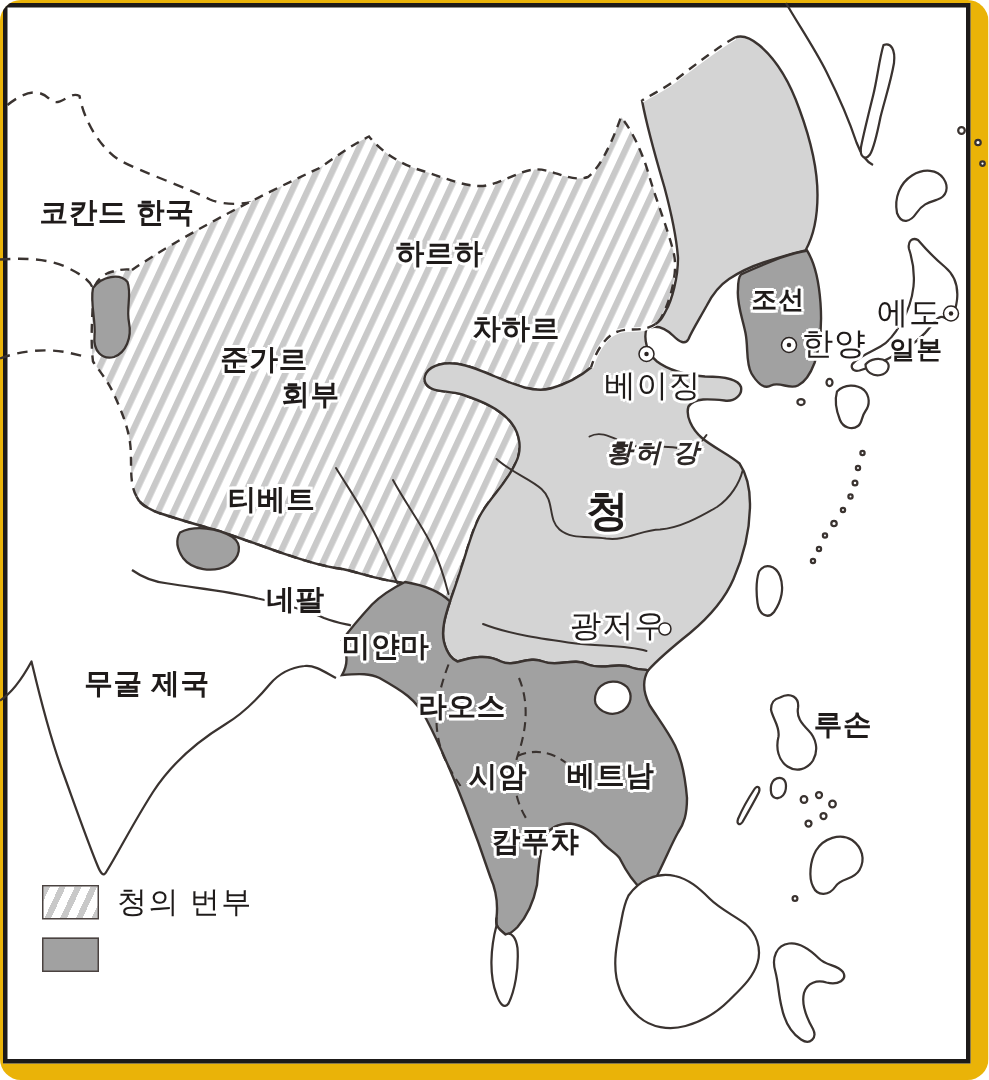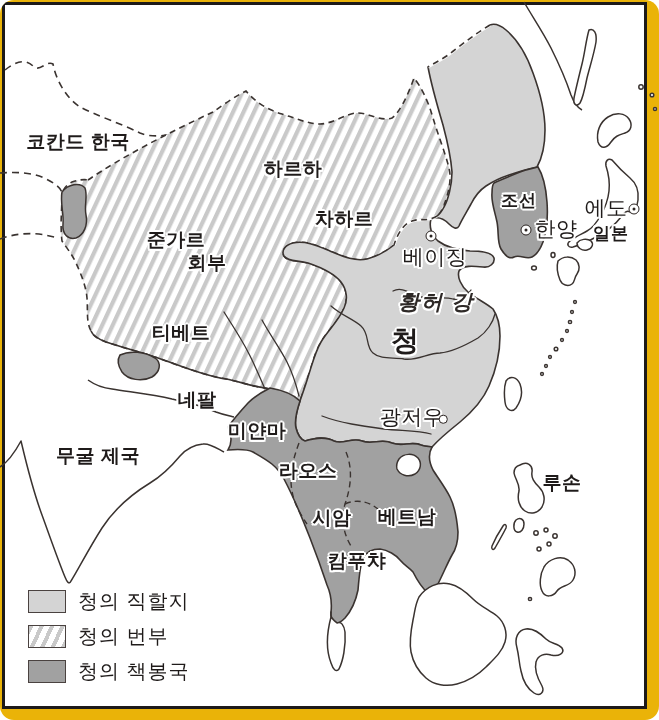--- a/index.html
+++ b/index.html
@@ -9,21 +9,21 @@
          border:3px solid #1d1a19;box-sizing:border-box;background:#fff;}
   #map-svg{position:absolute;left:0;top:0;}
   #label-layer{position:absolute;left:0;top:0;width:659px;height:720px;pointer-events:none;}
   .label{position:absolute;transform:translate(-50%,-50%);white-space:nowrap;color:#1f1b1a;
     text-shadow:-2px 0 0 #fff,2px 0 0 #fff,0 -2px 0 #fff,0 2px 0 #fff,
       -1.5px -1.5px 0 #fff,1.5px -1.5px 0 #fff,-1.5px 1.5px 0 #fff,1.5px 1.5px 0 #fff;}
   .lg{font-size:19px;font-weight:bold;letter-spacing:0.5px;}
   .xl{font-size:17px;font-weight:bold;letter-spacing:1px;}
   .xxl{font-size:28px;font-weight:bold;}
   .city{font-size:21px;font-weight:normal;letter-spacing:0.5px;font-family:Liberation Serif, serif;}
-  .river{font-size:21px;font-style:italic;font-weight:bold;letter-spacing:2px;
+  .river{font-size:17px;font-style:italic;font-weight:bold;letter-spacing:2px;
          font-family:"Liberation Serif","DejaVu Serif",serif;color:#2e2927;}
   .marker{position:absolute;transform:translate(-50%,-50%);background:#fff;
           border:1.7px solid #2b2422;border-radius:50%;box-sizing:border-box;}
   .m-double{width:11px;height:11px;display:flex;align-items:center;justify-content:center;}
   .m-double::after{content:"";width:3.6px;height:3.6px;background:#2b2422;border-radius:50%;}
   .m-ring{width:8.5px;height:8.5px;}
   #legend{position:absolute;left:28px;top:590px;}
   .leg-row{display:flex;align-items:center;margin-bottom:12px;height:23px;}
   .swatch{width:38px;height:23px;border:1.6px solid #4a4240;box-sizing:border-box;margin-right:12px;}
   .sw-direct{background:#d4d4d4;}
@@ -291,25 +291,20 @@
       <div class="label city" style="left: 412px; top: 417px;">광저우</div>
       <div class="label river" style="left: 436px; top: 302px;">황허 강</div>
       <div class="marker m-double" style="left: 431px; top: 236px;"></div>
       <div class="marker m-double" style="left: 526px; top: 230px;"></div>
       <div class="marker m-double" style="left: 634px; top: 209px;"></div>
       <div class="marker m-ring" style="left: 443px; top: 419px;"></div>
     </div>
 
   <div id="legend">
     <div class="leg-row">
-      <div class="swatch sw-direct"></div>
-      <span class="leg-label">청의 직할지</span>
-    </div>
-    <div class="leg-row">
       <div class="swatch sw-frontier"></div>
       <span class="leg-label">청의 번부</span>
     </div>
     <div class="leg-row">
       <div class="swatch sw-tributary"></div>
-      <span class="leg-label">청의 책봉국</span>
     </div>
   </div>
 </div>
 
 </body></html>

